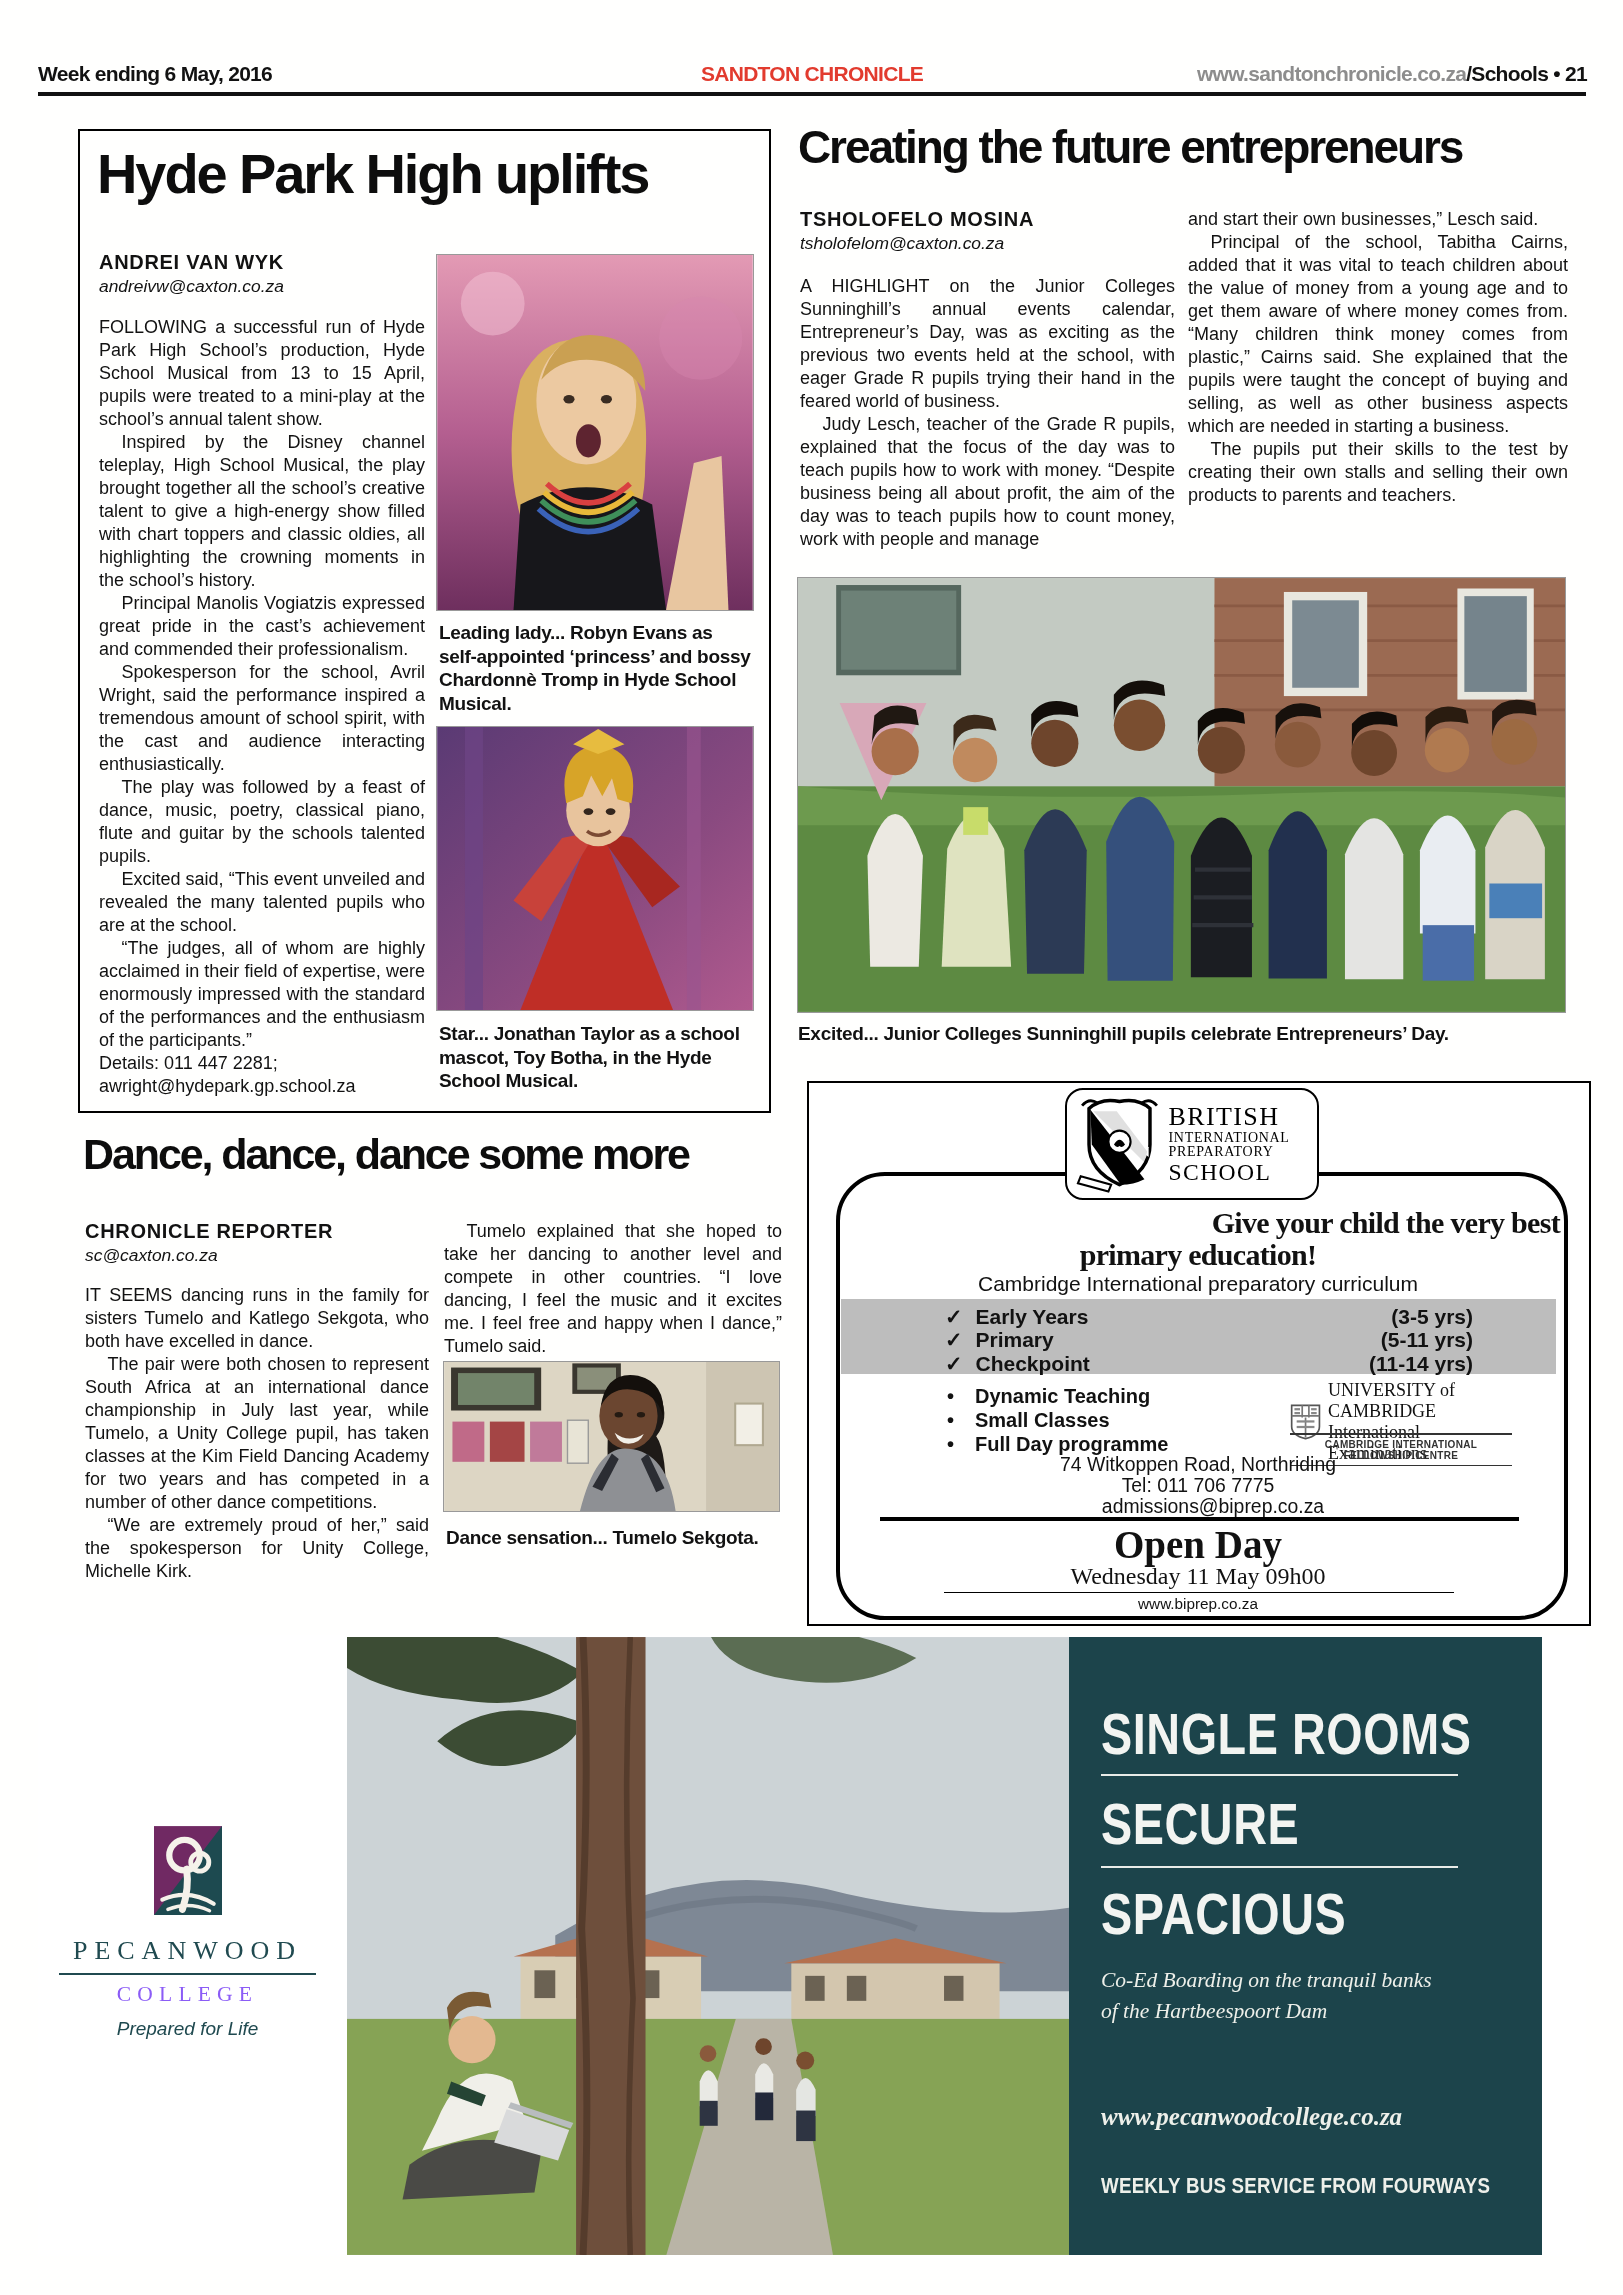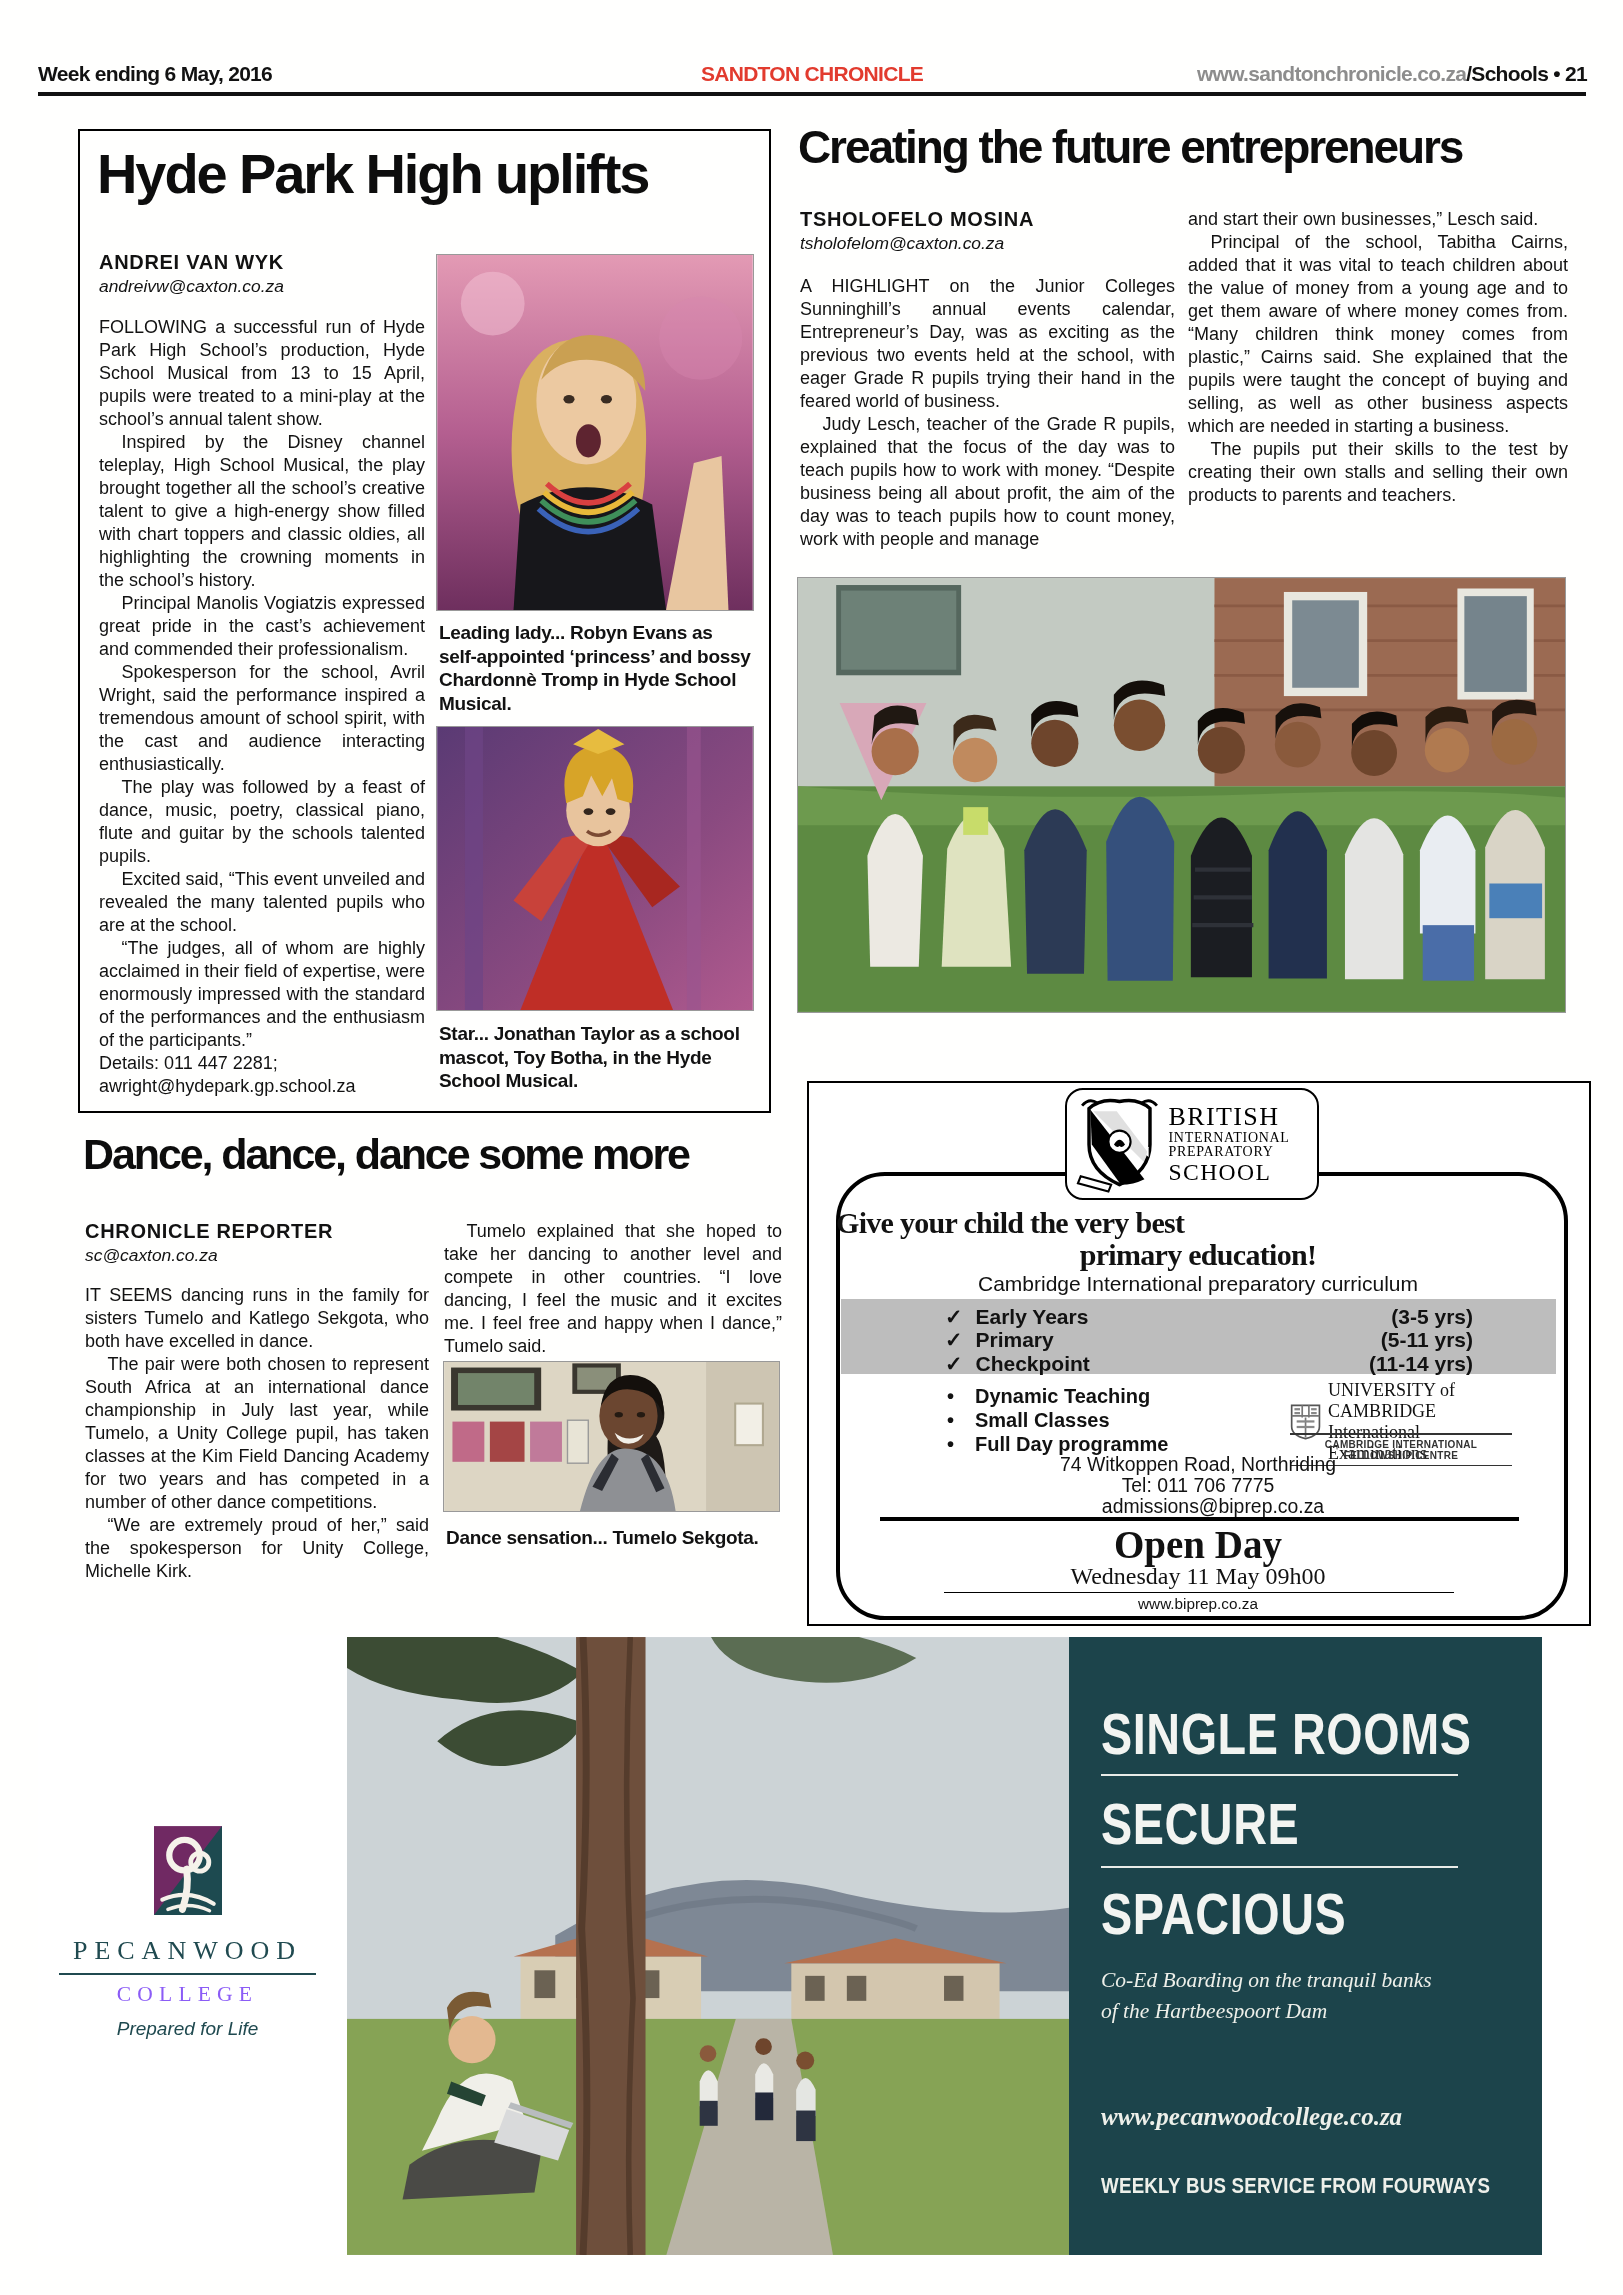--- a/index.html
+++ b/index.html
@@ -26,21 +26,21 @@
   .hydebox{left:78px;top:129px;width:689px;height:980px;border:2.1px solid #000;}
   
   .adbox{left:807px;top:1081px;width:780px;height:541px;border:2.8px solid #000;background:#fff;}
   .adround{left:836px;top:1172px;width:724px;height:440px;border:4.2px solid #000;border-radius:49px;background:#fff;}
   .crestbox{left:1065px;top:1088px;width:250px;height:108px;border:2.8px solid #000;border-radius:18px;background:#fff;
             display:flex;align-items:center;}
   .cresttxt{font-family:"Liberation Serif",serif;color:#000;line-height:1.05;margin-left:4.2px;}
   .cresttxt .l1{font-size:26px;letter-spacing:1.4px;}
   .cresttxt .l2,.cresttxt .l3{font-size:14px;letter-spacing:0.7px;}
   .cresttxt .l4{font-size:23.6px;letter-spacing:1.4px;}
-  .adh1{left:836px;top:1206px;width:724px;text-align:left;font-family:"Liberation Serif",serif;
+  .adh1{left:836px;top:1206px;width:724px;text-align:right;font-family:"Liberation Serif",serif;
         font-weight:bold;font-size:30px;letter-spacing:-0.7px;}
   .adh2{left:836px;top:1238px;width:724px;text-align:center;font-family:"Liberation Serif",serif;
         font-weight:bold;font-size:30px;letter-spacing:-0.7px;}
   .adsub{left:836px;top:1272px;width:724px;text-align:center;font-size:21px;}
   .grayband{left:841px;top:1299px;width:715px;height:75px;background:#bdbdbd;}
   .prow{position:absolute;left:104px;width:528px;font-size:21px;font-weight:bold;}
   .prow .chk{display:inline-block;width:30.5px;}
   .prow .pyrs{position:absolute;right:0;}
   .featrow{position:absolute;left:947px;font-size:20px;font-weight:bold;}
   .featrow .bdot{display:inline-block;width:28px;font-size:20px;}
@@ -232,20 +232,21 @@
           </g>
         <g>
             <circle cx="1032" cy="236" r="33" fill="#9c6a42"></circle>
             <path d="M1000,228 q6,-44 64,-30 l-2,-18 q-42,-14 -62,12 Z" fill="#241810"></path>
             <path d="M990,388 q44,-108 86,0 l0,190 l-86,0 Z" fill="#d9d4c6"></path>
             <rect x="996" y="440" width="76" height="50" fill="#4a80b8"></rect>
           </g>
       </g>
     </svg>
   </div>
+  <div class="abs caption" style="left:798px;top:1022px;width:770px;">Excited... Junior Colleges Sunninghill pupils celebrate Entrepreneurs’ Day.</div>
 
   <div class="abs headline" style="left:83px;top:1133px;width:694px;font-size:43px;">Dance, dance, dance some more</div>
   <div class="abs byline" style="left:85px;top:1220px;">CHRONICLE REPORTER</div>
   <div class="abs bymail" style="left:85px;top:1245px;">sc@caxton.co.za</div>
   <div class="abs bodycol" style="left:85px;top:1284px;width:344px;">
     <p>IT SEEMS dancing runs in the family for sisters Tumelo and Katlego Sekgota, who both have excelled in dance.</p>
     <p class="ind">The pair were both chosen to represent South Africa at an international dance championship in July last year, while Tumelo, a Unity College pupil, has taken classes at the Kim Field Dancing Academy for two years and has competed in a number of other dance competitions.</p>
     <p class="ind">“We are extremely proud of her,” said the spokesperson for Unity College, Michelle Kirk.</p>
   </div>
   <div class="abs bodycol" style="left:444px;top:1220px;width:338px;">

